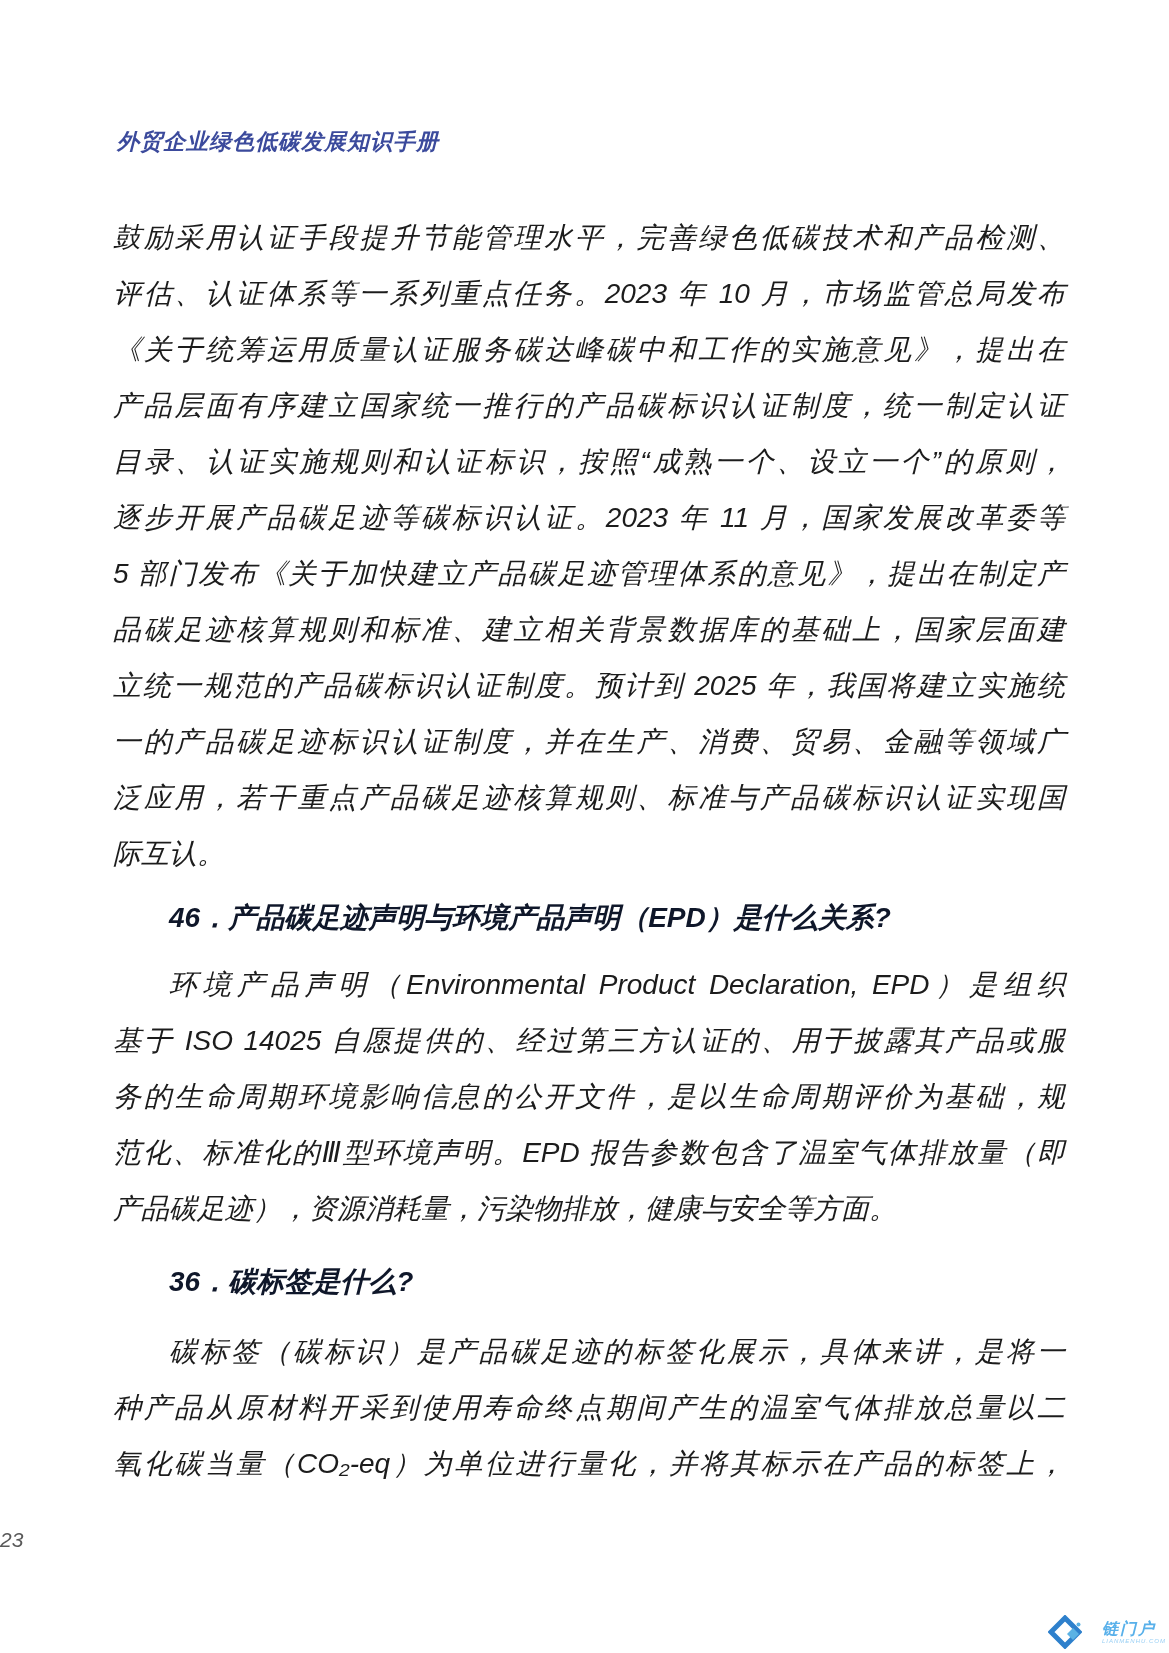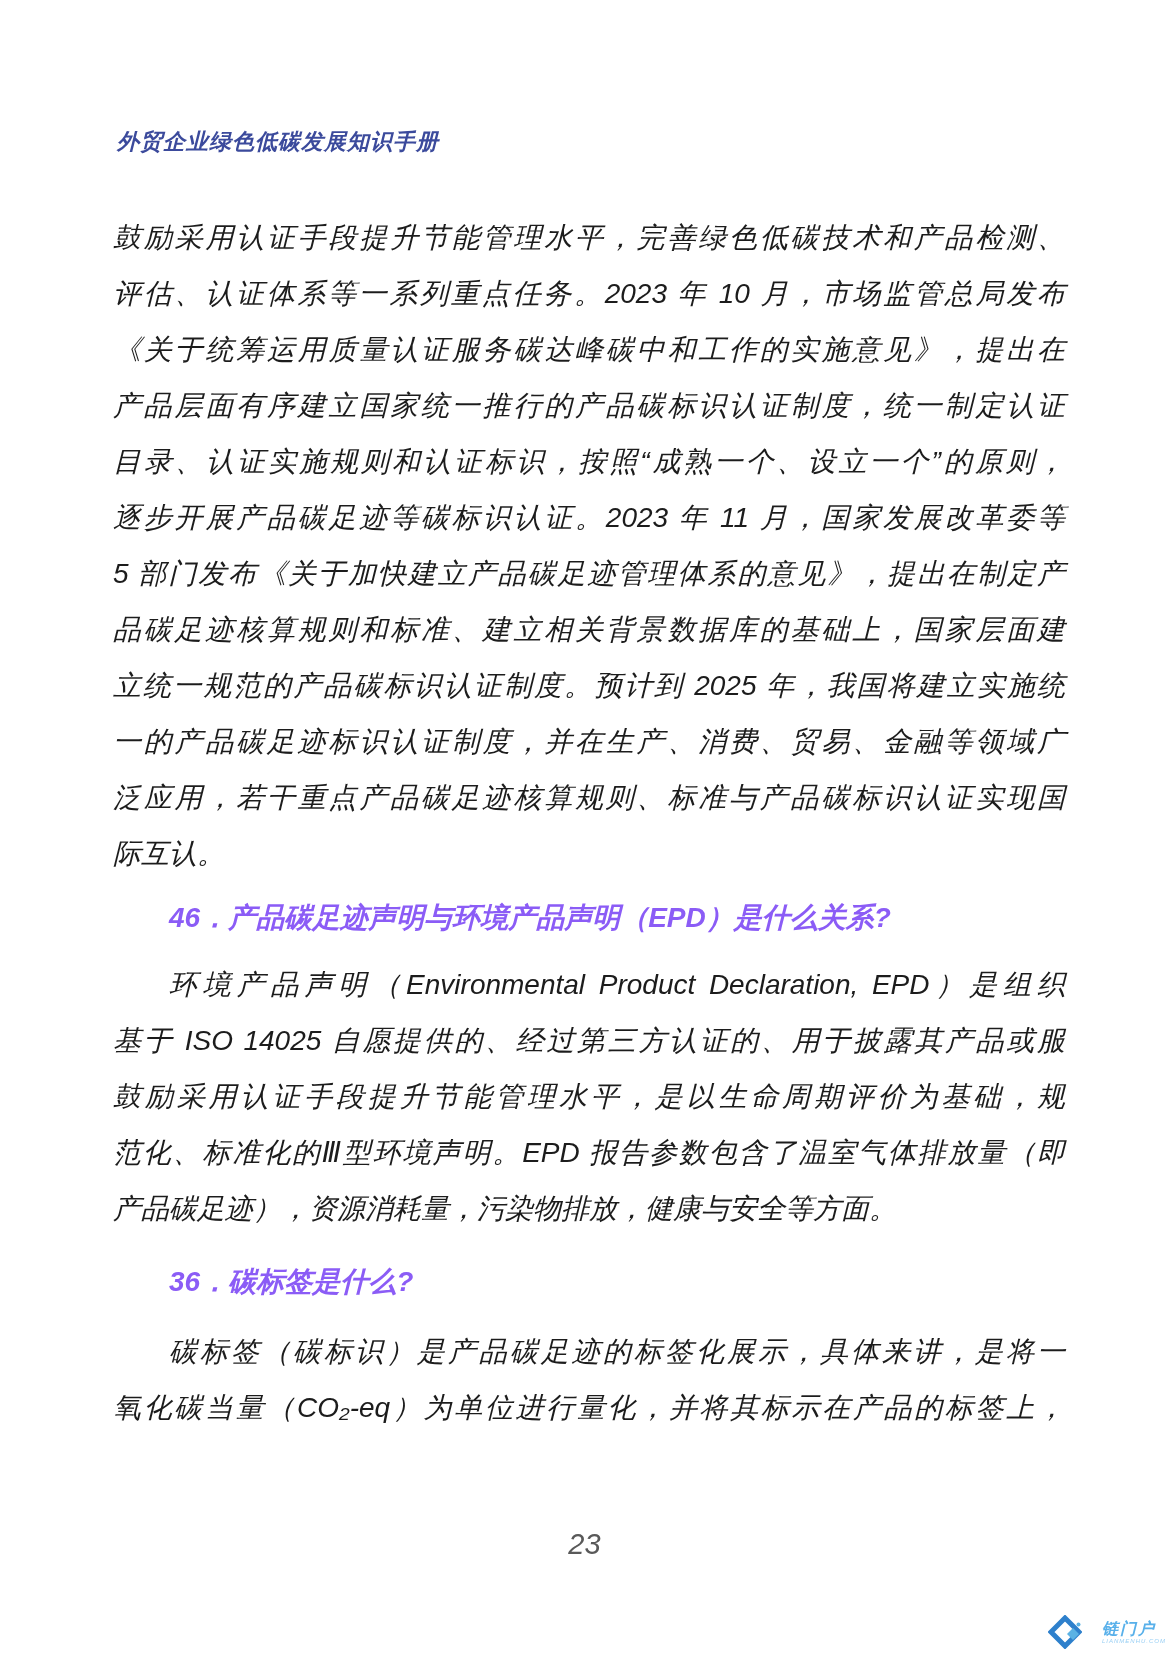--- a/index.html
+++ b/index.html
@@ -46,36 +46,35 @@
     text-align: left;
     text-align-last: left;
   }
   .line.indent { text-indent: 2em; }
 
   .q-heading {
     line-height: 56px;
     height: 56px;
     font-weight: bold;
     font-size: 28px;
-    color: #8b5cf6;
+    color: #0f172a;
     text-indent: 2em;
     white-space: nowrap;
   }
   .q-heading.h46 { margin-top: 8px; }
   .para-q46 { margin-top: 11px; }
   .q-heading.h47 { margin-top: 17px; }
   .para-q47 { margin-top: 14px; }
 
   .page-number {
     position: absolute;
     left: 0;
     top: 1528px;
     width: 100%;
-    text-align: center;
-    font-size: 29px;
+    font-size: 21px;
     color: #595959;
   }
 
   .logo {
     position: absolute;
     right: 3px;
     bottom: 4px;
     display: flex;
     align-items: center;
     gap: 20px;
@@ -118,29 +117,30 @@
       <div class="line">一的产品碳足迹标识认证制度，并在生产、消费、贸易、金融等领域广</div>
       <div class="line">泛应用，若干重点产品碳足迹核算规则、标准与产品碳标识认证实现国</div>
       <div class="line endline">际互认。</div>
     </div>
 
     <div class="q-heading h46">46．产品碳足迹声明与环境产品声明（EPD）是什么关系?</div>
 
     <div class="para-q46">
       <div class="line indent">环境产品声明（Environmental Product Declaration, EPD）是组织</div>
       <div class="line">基于 ISO 14025 自愿提供的、经过第三方认证的、用于披露其产品或服</div>
-      <div class="line">鼓励采用认证手段提升节能管理水平，是以生命周期评价为基础，规</div>
+      <div class="line">务的生命周期环境影响信息的公开文件，是以生命周期评价为基础，规</div>
       <div class="line">范化、标准化的Ⅲ型环境声明。EPD 报告参数包含了温室气体排放量（即</div>
       <div class="line endline">产品碳足迹），资源消耗量，污染物排放，健康与安全等方面。</div>
     </div>
 
     <div class="q-heading h47">36．碳标签是什么?</div>
 
     <div class="para-q47">
       <div class="line indent">碳标签（碳标识）是产品碳足迹的标签化展示，具体来讲，是将一</div>
+      <div class="line">种产品从原材料开采到使用寿命终点期间产生的温室气体排放总量以二</div>
       <div class="line">氧化碳当量（CO₂-eq）为单位进行量化，并将其标示在产品的标签上，</div>
     </div>
 
   </div>
 
   <div class="page-number">23</div>
 
   <div class="logo">
     <svg class="logo-icon" viewBox="0 0 34 34" xmlns="http://www.w3.org/2000/svg">
       <path d="M17 3 L31 17 L17 31 L3 17 Z" fill="none" stroke="#2E80CC" stroke-width="5"></path>

